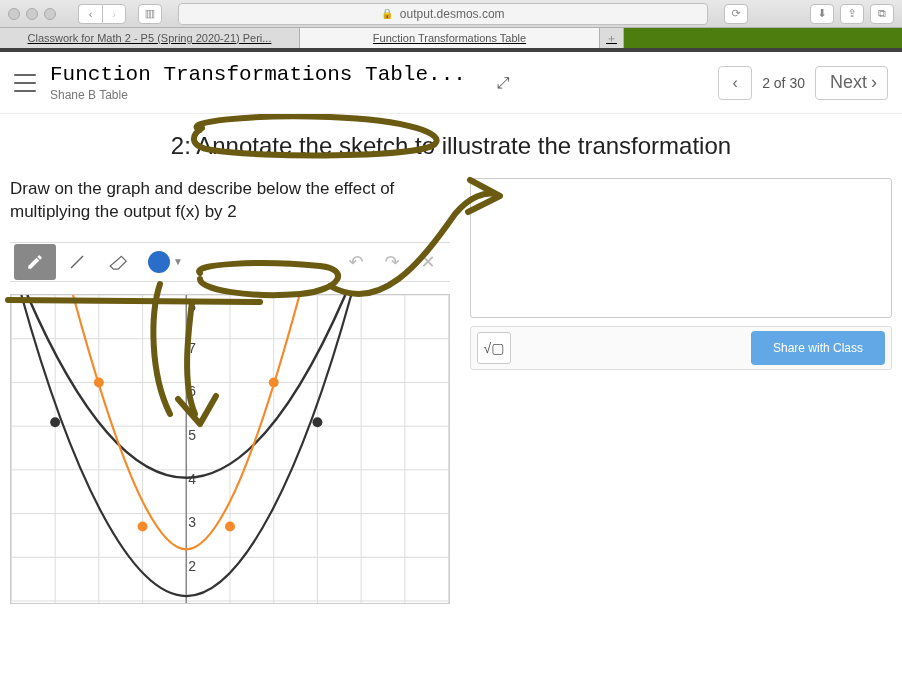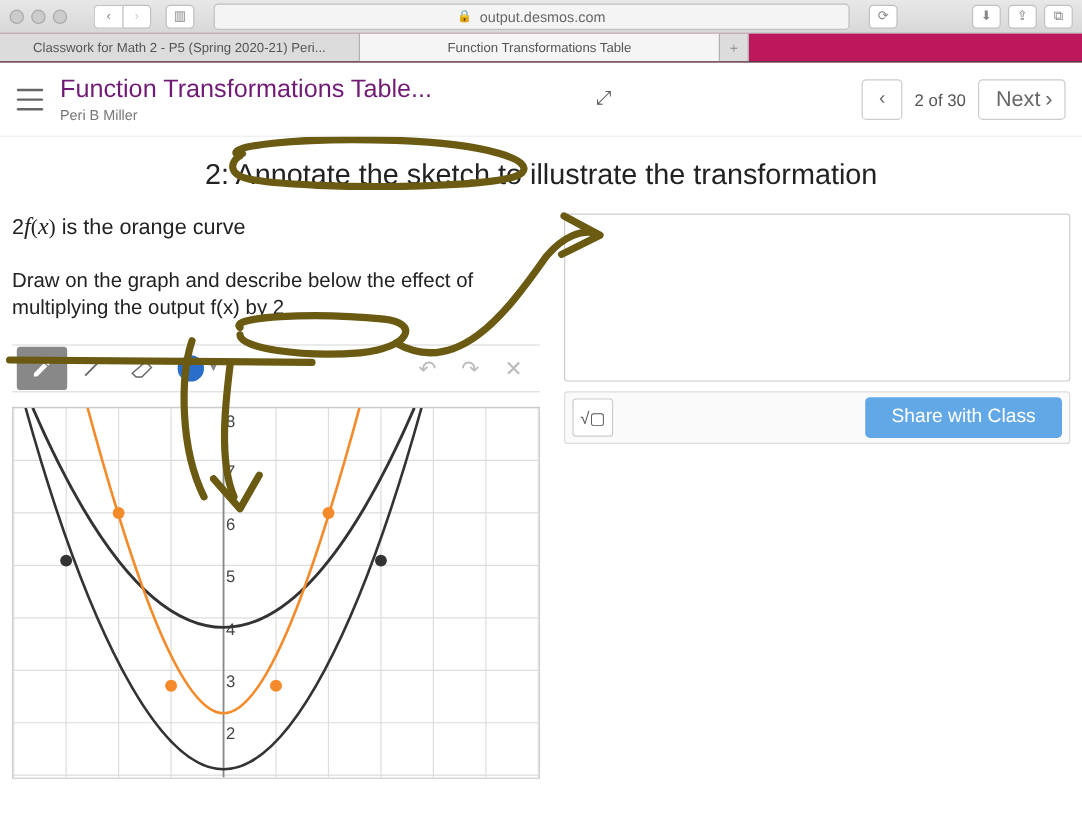--- a/index.html
+++ b/index.html
@@ -10,31 +10,31 @@
   .traffic-light { width: 12px; height: 12px; border-radius: 50%; background: #ccc; border: 1px solid #aaa; }
   .nav-btn { width: 24px; height: 20px; border: 1px solid #c0c0c0; border-radius: 4px; background: #fff; display:flex; align-items:center; justify-content:center; font-size:11px; color:#888; }
   .nav-group { display:flex; gap:0; }
   .nav-group .nav-btn:first-child { border-radius:4px 0 0 4px; border-right:none; }
   .nav-group .nav-btn:last-child { border-radius:0 4px 4px 0; }
   .url-bar { flex:1; height:22px; background:#f4f4f4; border:1px solid #c0c0c0; border-radius:4px; margin:0 10px; display:flex; align-items:center; justify-content:center; font-size:12px; color:#666; gap:6px; }
   .lock-ico { font-size:10px; color:#888; }
   .right-controls { display:flex; gap:6px; }
   
   
-  .browser-tabs { height: 24px; background: #be185d; display:flex; border-bottom:1px solid #404040; }
+  .browser-tabs { height: 24px; background: #4d7c0f; display:flex; border-bottom:4px solid #404040;text-decoration:underline; }
   .btab { flex:0 0 300px; border-right:1px solid #b0b0b0; font-size:11px; color:#555; display:flex; align-items:center; justify-content:center; padding:0 8px; background:#dcdcdc; white-space:nowrap; overflow:hidden; text-overflow:ellipsis; }
   .btab.active { background:#f5f5f5; }
   .btab.add { flex:0 0 24px; color:#888; }
   
   
   .app-header { height: 62px; display:flex; align-items:center; padding:0 14px; border-bottom:1px solid #eee; }
   .menu-icon { width:22px; height:18px; display:flex; flex-direction:column; justify-content:space-between; margin-right:14px; cursor:pointer; }
   .menu-icon span { height:2px; background:#666; border-radius:1px; }
   .titles { flex:1; }
-  .page-title { font-family: Liberation Sans, sans-serif; font-size:21px; color:#701a75; }
+  .page-title { font-family: Liberation Mono, monospace; font-size:21px; color:#000000; }
   .author { font-size:12px; color:#777; margin-top:2px; }
   .expand-btn { width:30px; height:30px; display:flex; align-items:center; justify-content:center; color:#555; font-size:16px; margin-right:200px; }
   .pager { display:flex; align-items:center; gap:10px; }
   .pager-btn { width:34px; height:34px; border:1px solid #ccc; border-radius:4px; background:#fff; display:flex; align-items:center; justify-content:center; font-size:16px; color:#666; }
   .pager-text { font-size:14px; color:#555; }
   .next-btn { height:34px; padding:0 10px 0 14px; border:1px solid #ccc; border-radius:4px; background:#fff; display:flex; align-items:center; font-size:18px; color:#666; gap:4px; }
   
   
   .content { position:relative; padding-top:8px; }
   .slide-title { text-align:center; font-size:24px; color:#222; margin:10px 0 18px; }
@@ -55,21 +55,21 @@
   .tb-spacer { flex:1; }
   .tb-act { width:36px; height:36px; display:flex; align-items:center; justify-content:center; color:#bbb; font-size:18px; }
   
   
   .graph { width:440px; height:310px; border:1px solid #ccc; margin-top:12px; background:#fff; }
   
   
   .answer-box { width:100%; height:140px; border:1px solid #ccc; border-radius:3px; background:#fff; }
   .answer-actions { height:44px; border:1px solid #ddd; margin-top:8px; display:flex; align-items:center; padding:0 6px; border-radius:3px; background:#fafafa; }
   .sqrt-btn { width:34px; height:32px; border:1px solid #ccc; border-radius:3px; display:flex; align-items:center; justify-content:center; background:#fff; color:#555; font-size:14px; }
-  .share-btn { margin-left:auto; height:34px; padding:0 22px; background:#63a8e6; color:#fff; border:none; border-radius:4px; font-size:16px; }
+  .share-btn { margin-left:auto; height:34px; padding:0 22px; background:#63a8e6; color:#fff; border:none; border-radius:4px; font-size:12px; }
   
   
   .anno { position:absolute; pointer-events:none; z-index:5; }
 </style>
 </head>
 <body>
 
 <div class="browser-chrome">
   <div class="traffic-light"></div>
   <div class="traffic-light"></div>
@@ -100,41 +100,38 @@
 </div>
 
 <div class="app-header">
   <div class="menu-icon">
       <span></span>
       <span></span>
       <span></span>
     </div>
   <div class="titles">
     <div class="page-title">Function Transformations Table...</div>
-    <div class="author">Peri B Miller</div>
+    <div class="author">Shane B Table</div>
   </div>
   <div class="expand-btn">⤢</div>
   <div class="pager">
     <div class="pager-btn">‹</div>
     <div class="pager-text">2 of 30</div>
     <div class="next-btn">
         <span>Next</span>
         <span>›</span>
       </div>
   </div>
 </div>
 
 <div class="content">
   <div class="slide-title">2: Annotate the sketch to illustrate the transformation</div>
 
   <div class="two-col">
     <div class="left">
-      <div class="math-line">
-        <span>2</span><span class="fn">f</span><span class="paren">(</span><span class="fn">x</span><span class="paren">)</span><span> is the orange curve</span>
-      </div>
       <div class="math-line" style="font-size:17px; line-height:1.35; margin-bottom:0;">Draw on the graph and describe below the effect of multiplying the output f(x) by 2</div>
 
       <div class="draw-toolbar">
         <div class="tool active">
           <svg width="18" height="18" viewBox="0 0 24 24" fill="white">
               <path d="M3 17.25V21h3.75L17.81 9.94l-3.75-3.75L3 17.25zM20.71 7.04a1 1 0 000-1.41l-2.34-2.34a1 1 0 00-1.41 0l-1.83 1.83 3.75 3.75 1.83-1.83z"></path>
             </svg>
         </div>
         <div class="tool">
           <svg width="18" height="18" viewBox="0 0 24 24">

